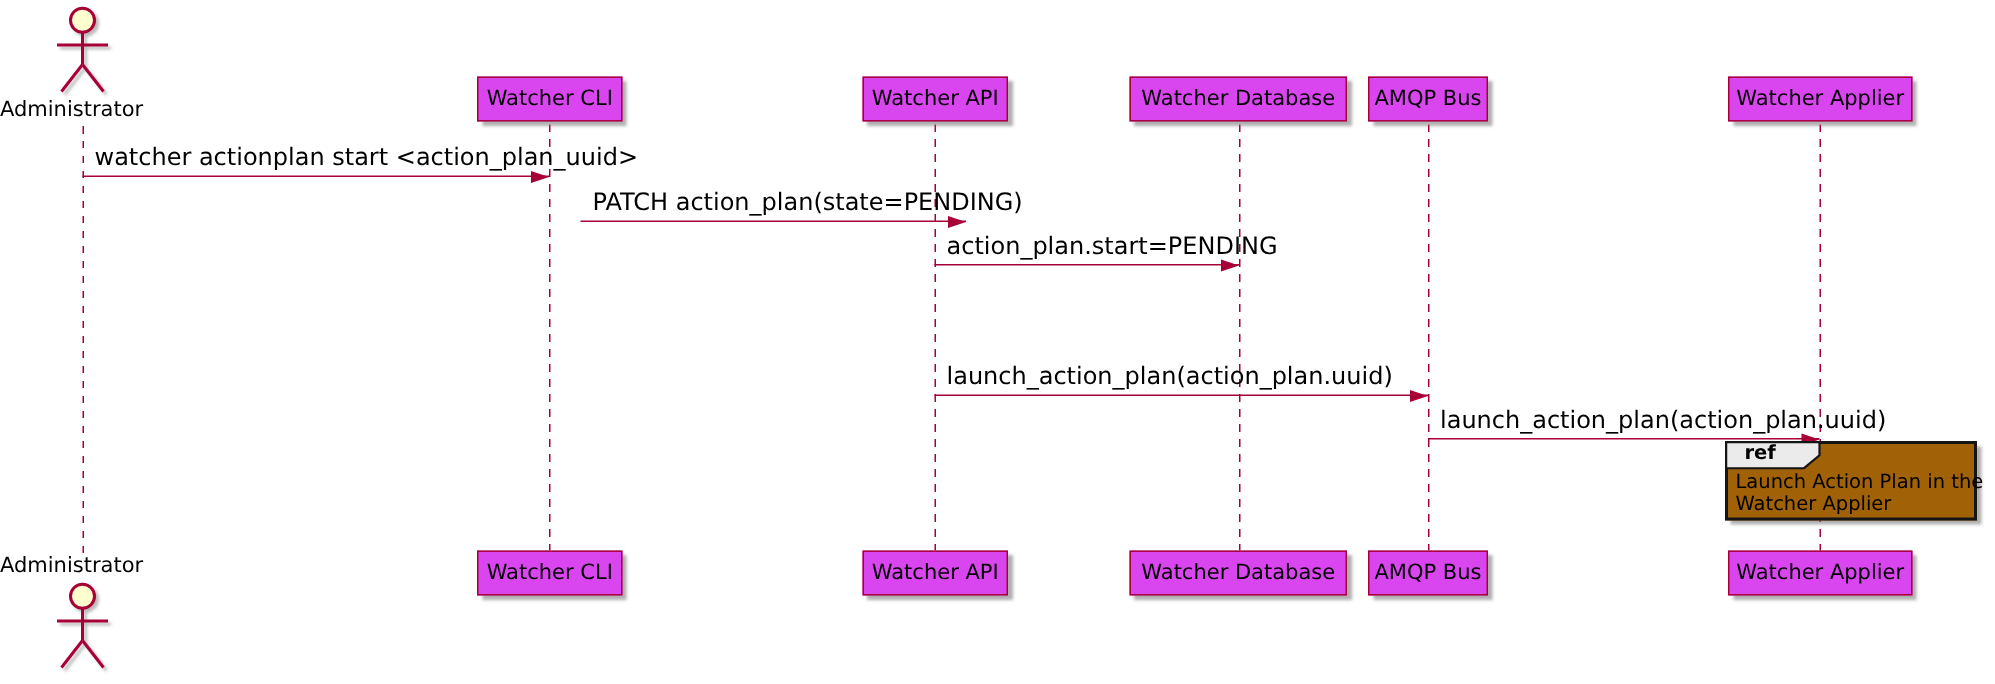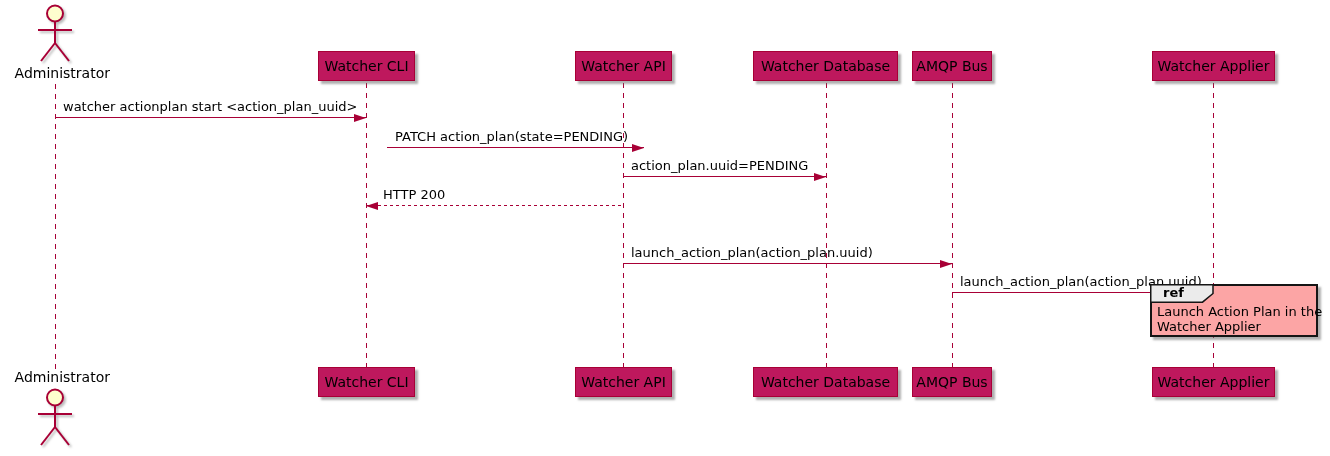--- a/index.html
+++ b/index.html
@@ -11,63 +11,63 @@
     width: 1330px;
     height: 456px;
     background: #ffffff;
     overflow: hidden;
   }
 
   
   .pbox {
     position: absolute;
     height: 30px;
-    background: #be185d;
+    background: #d946ef;
     border: 1.8px solid #A80036;
     box-shadow: 3px 3px 2px rgba(110,110,110,.55);
     display: flex;
     align-items: center;
     justify-content: center;
     font-size: 14px;
     white-space: nowrap;
     z-index: 3;
   }
 
   
   .lifeline {
     position: absolute;
     width: 1px;
     background-image: repeating-linear-gradient(180deg, #A80036 0 5px, transparent 5px 10px);
     z-index: 0;
   }
 
   
   .actor-svg { position: absolute; filter: drop-shadow(2.5px 2.5px 1px rgba(120,120,120,.5)); z-index: 3; }
-  .actor-label { position: absolute; width: 110px; text-align: right; font-size: 14px; white-space: nowrap; z-index: 3; }
+  .actor-label { position: absolute; width: 110px; text-align: left; font-size: 14px; white-space: nowrap; z-index: 3; }
 
   
-  .msg { position: absolute; height: 18px; font-size: 13px; z-index: 2; }
+  .msg { position: absolute; height: 18px; font-size: 16px; z-index: 2; }
   .msg-label { position: absolute; bottom: 4px; left: 8px; white-space: nowrap; }
   .msg.dotted .msg-label { left: 17px; }
   .msg-line { position: absolute; left: 0; right: 0; bottom: 0; height: 1px; }
   .msg.solid  .msg-line { background: #A80036; }
   .msg.dotted .msg-line { background-image: repeating-linear-gradient(90deg, #A80036 0 3px, transparent 3px 6px); }
   .ah {
     position: absolute; bottom: -4px; width: 0; height: 0;
     border-top: 4.5px solid transparent; border-bottom: 4.5px solid transparent;
   }
   .ah-r { right: 0; border-left: 12px solid #A80036; }
   .ah-l { left: 0;  border-right: 12px solid #A80036; }
 
   
   .ref {
     position: absolute;
-    left: 1150px; top: 284px;
+    left: 1150px; top: 294px;
     width: 168px; height: 53px;
-    background: #fca5a5;
+    background: #a16207;
     border: 2px solid #151515;
     box-shadow: 3px 3px 2px rgba(110,110,110,.55);
     z-index: 5;
   }
   .ref-tag { position: absolute; top: -2px; left: -2px; width: 64px; height: 19px; }
   .ref-tag-label {
     position: absolute; top: 0; left: 13px;
     font-weight: bold; font-size: 13px; line-height: 18px;
   }
   .ref-body {
@@ -108,30 +108,25 @@
     <div class="ah ah-r"></div>
   </div>
 
   <div class="msg solid" style="left:366px; top:130px; width:257px;margin-left:21px;">
     <span class="msg-label">PATCH action_plan(state=PENDING)</span>
     <div class="msg-line"></div>
     <div class="ah ah-r"></div>
   </div>
 
   <div class="msg solid" style="left:623px; top:159px; width:203px;">
-    <span class="msg-label">action_plan.uuid=PENDING</span>
+    <span class="msg-label">action_plan.start=PENDING</span>
     <div class="msg-line"></div>
     <div class="ah ah-r"></div>
   </div>
 
-  <div class="msg dotted" style="left:366px; top:188px; width:257px;">
-    <span class="msg-label">HTTP 200</span>
-    <div class="msg-line"></div>
-    <div class="ah ah-l"></div>
-  </div>
 
 
   <div class="msg solid" style="left:623px; top:246px; width:329px;">
     <span class="msg-label">launch_action_plan(action_plan.uuid)</span>
     <div class="msg-line"></div>
     <div class="ah ah-r"></div>
   </div>
 
   <div class="msg solid" style="left:952px; top:275px; width:261px;">
     <span class="msg-label">launch_action_plan(action_plan.uuid)</span>

